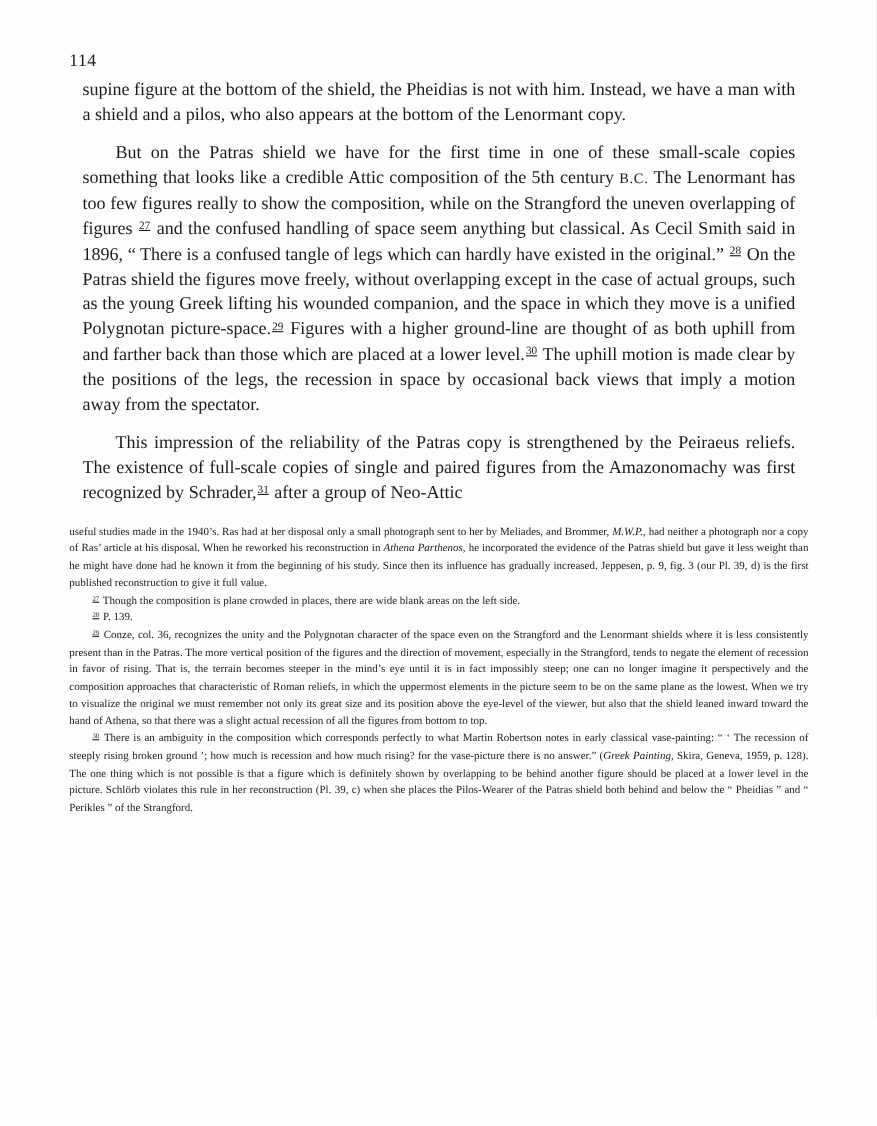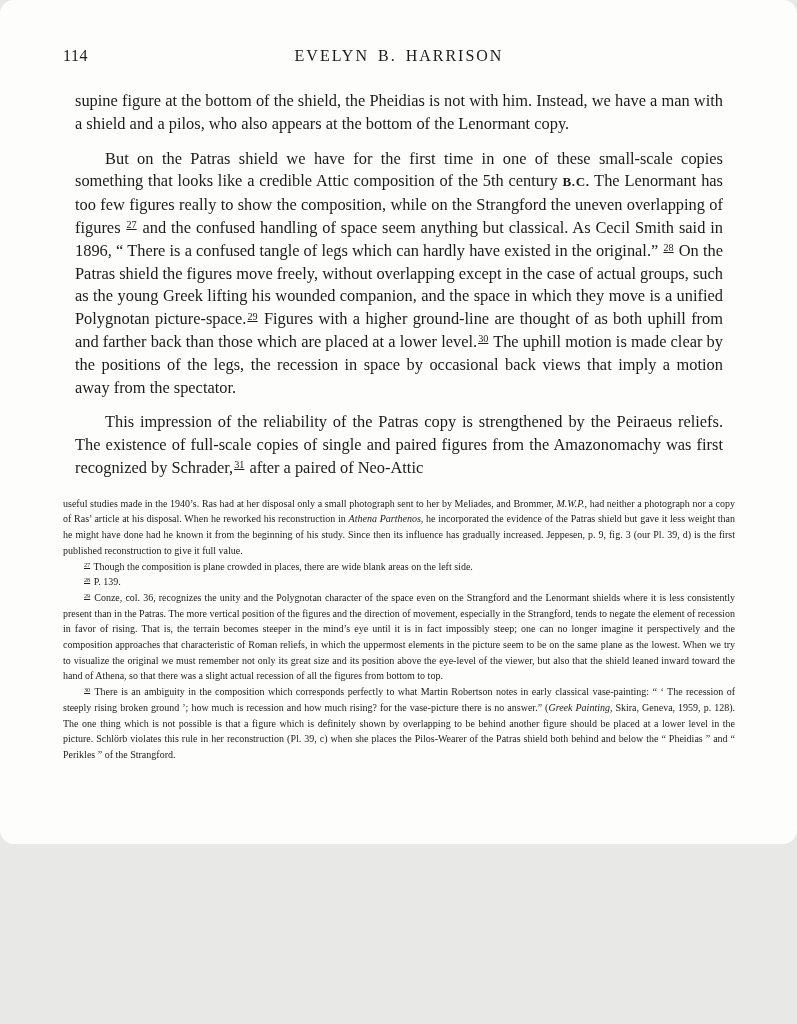--- a/index.html
+++ b/index.html
@@ -3,29 +3,28 @@
 <meta charset="utf-8">
 <style>
   html, body {
     margin: 0;
     padding: 0;
     background: #e8e8e6;
   }
   .page {
     position: relative;
     width: 797px;
-    height: 844px;
+    height: 1024px;
     margin: 0 auto;
     box-sizing: border-box;
     background: #fdfdfb;
     color: #1b1b1b;
     padding: 46px 62px 36px 63px;
     overflow: hidden;
     font-family: "Liberation Serif", "DejaVu Serif", serif;
-    border-radius: 14px;
   }
   .page-header {
     position: relative;
     text-align: center;
     font-size: 16px;
     line-height: 20px;
     margin-bottom: 24px;
   }
   .page-number {
     position: absolute;
@@ -63,40 +62,38 @@
     line-height: 0;
     vertical-align: baseline;
     position: relative;
     top: -0.45em;
     padding: 0 1px;
     text-decoration: underline;
   }
   .sc {
     font-size: 0.8em;
     letter-spacing: 0.6px;
-    font-weight: bold;
   }
   i {
     font-style: italic;
   }
 </style>
 </head>
 <body>
 
 <div class="page">
 
   <header class="page-header">
     <span class="page-number">114</span>
-    <span class="running-head">EVELYN B. HARRISON</span>
   </header>
 
   <main class="body-text">
       <p class="para"><span>supine figure at the bottom of the shield, the Pheidias is not with him.  Instead, we have a man with a shield and a pilos, who also appears at the bottom of the Lenormant copy.</span></p>
       <p class="para indent"><span>But on the Patras shield we have for the first time in one of these small-scale copies something that looks like a credible Attic composition of the 5th century </span><span class="sc">B.C.</span><span>  The Lenormant has too few figures really to show the composition, while on the Strangford the uneven overlapping of figures </span><sup>27</sup><span> and the confused handling of space seem anything but classical.  As Cecil Smith said in 1896, “ There is a confused tangle of legs which can hardly have existed in the original.” </span><sup>28</sup><span>  On the Patras shield the figures move freely, without overlapping except in the case of actual groups, such as the young Greek lifting his wounded companion, and the space in which they move is a unified Polygnotan picture-space.</span><sup>29</sup><span>  Figures with a higher ground-line are thought of as both uphill from and farther back than those which are placed at a lower level.</span><sup>30</sup><span>  The uphill motion is made clear by the positions of the legs, the recession in space by occasional back views that imply a motion away from the spectator.</span></p>
-      <p class="para indent"><span>This impression of the reliability of the Patras copy is strengthened by the Peiraeus reliefs.  The existence of full-scale copies of single and paired figures from the Amazonomachy was first recognized by Schrader,</span><sup>31</sup><span> after a paired of Neo-Attic</span></p>
+      <p class="para indent"><span>This impression of the reliability of the Patras copy is strengthened by the Peiraeus reliefs.  The existence of full-scale copies of single and paired figures from the Amazonomachy was first recognized by Schrader,</span><sup>31</sup><span> after a group of Neo-Attic</span></p>
     </main>
 
   <section class="footnotes">
       <p class="para"><span>useful studies made in the 1940’s.  Ras had at her disposal only a small photograph sent to her by Meliades, and Brommer, </span><i>M.W.P.</i><span>, had neither a photograph nor a copy of Ras’ article at his disposal.  When he reworked his reconstruction in </span><i>Athena Parthenos</i><span>, he incorporated the evidence of the Patras shield but gave it less weight than he might have done had he known it from the beginning of his study.  Since then its influence has gradually increased.  Jeppesen, p. 9, fig. 3 (our Pl. 39, d) is the first published reconstruction to give it full value.</span></p>
       <p class="para indent"><sup>27</sup><span> Though the composition is plane crowded in places, there are wide blank areas on the left side.</span></p>
       <p class="para indent"><sup>28</sup><span> P. 139.</span></p>
       <p class="para indent"><sup>29</sup><span> Conze, col. 36, recognizes the unity and the Polygnotan character of the space even on the Strangford and the Lenormant shields where it is less consistently present than in the Patras.  The more vertical position of the figures and the direction of movement, especially in the Strangford, tends to negate the element of recession in favor of rising.  That is, the terrain becomes steeper in the mind’s eye until it is in fact impossibly steep; one can no longer imagine it perspectively and the composition approaches that characteristic of Roman reliefs, in which the uppermost elements in the picture seem to be on the same plane as the lowest.  When we try to visualize the original we must remember not only its great size and its position above the eye-level of the viewer, but also that the shield leaned inward toward the hand of Athena, so that there was a slight actual recession of all the figures from bottom to top.</span></p>
       <p class="para indent"><sup>30</sup><span> There is an ambiguity in the composition which corresponds perfectly to what Martin Robertson notes in early classical vase-painting: “ ‘ The recession of steeply rising broken ground ’; how much is recession and how much rising? for the vase-picture there is no answer.”  (</span><i>Greek Painting</i><span>, Skira, Geneva, 1959, p. 128).  The one thing which is not possible is that a figure which is definitely shown by overlapping to be behind another figure should be placed at a lower level in the picture.  Schlörb violates this rule in her reconstruction (Pl. 39, c) when she places the Pilos-Wearer of the Patras shield both behind and below the “ Pheidias ” and “ Perikles ” of the Strangford.</span></p>
     </section>
 

